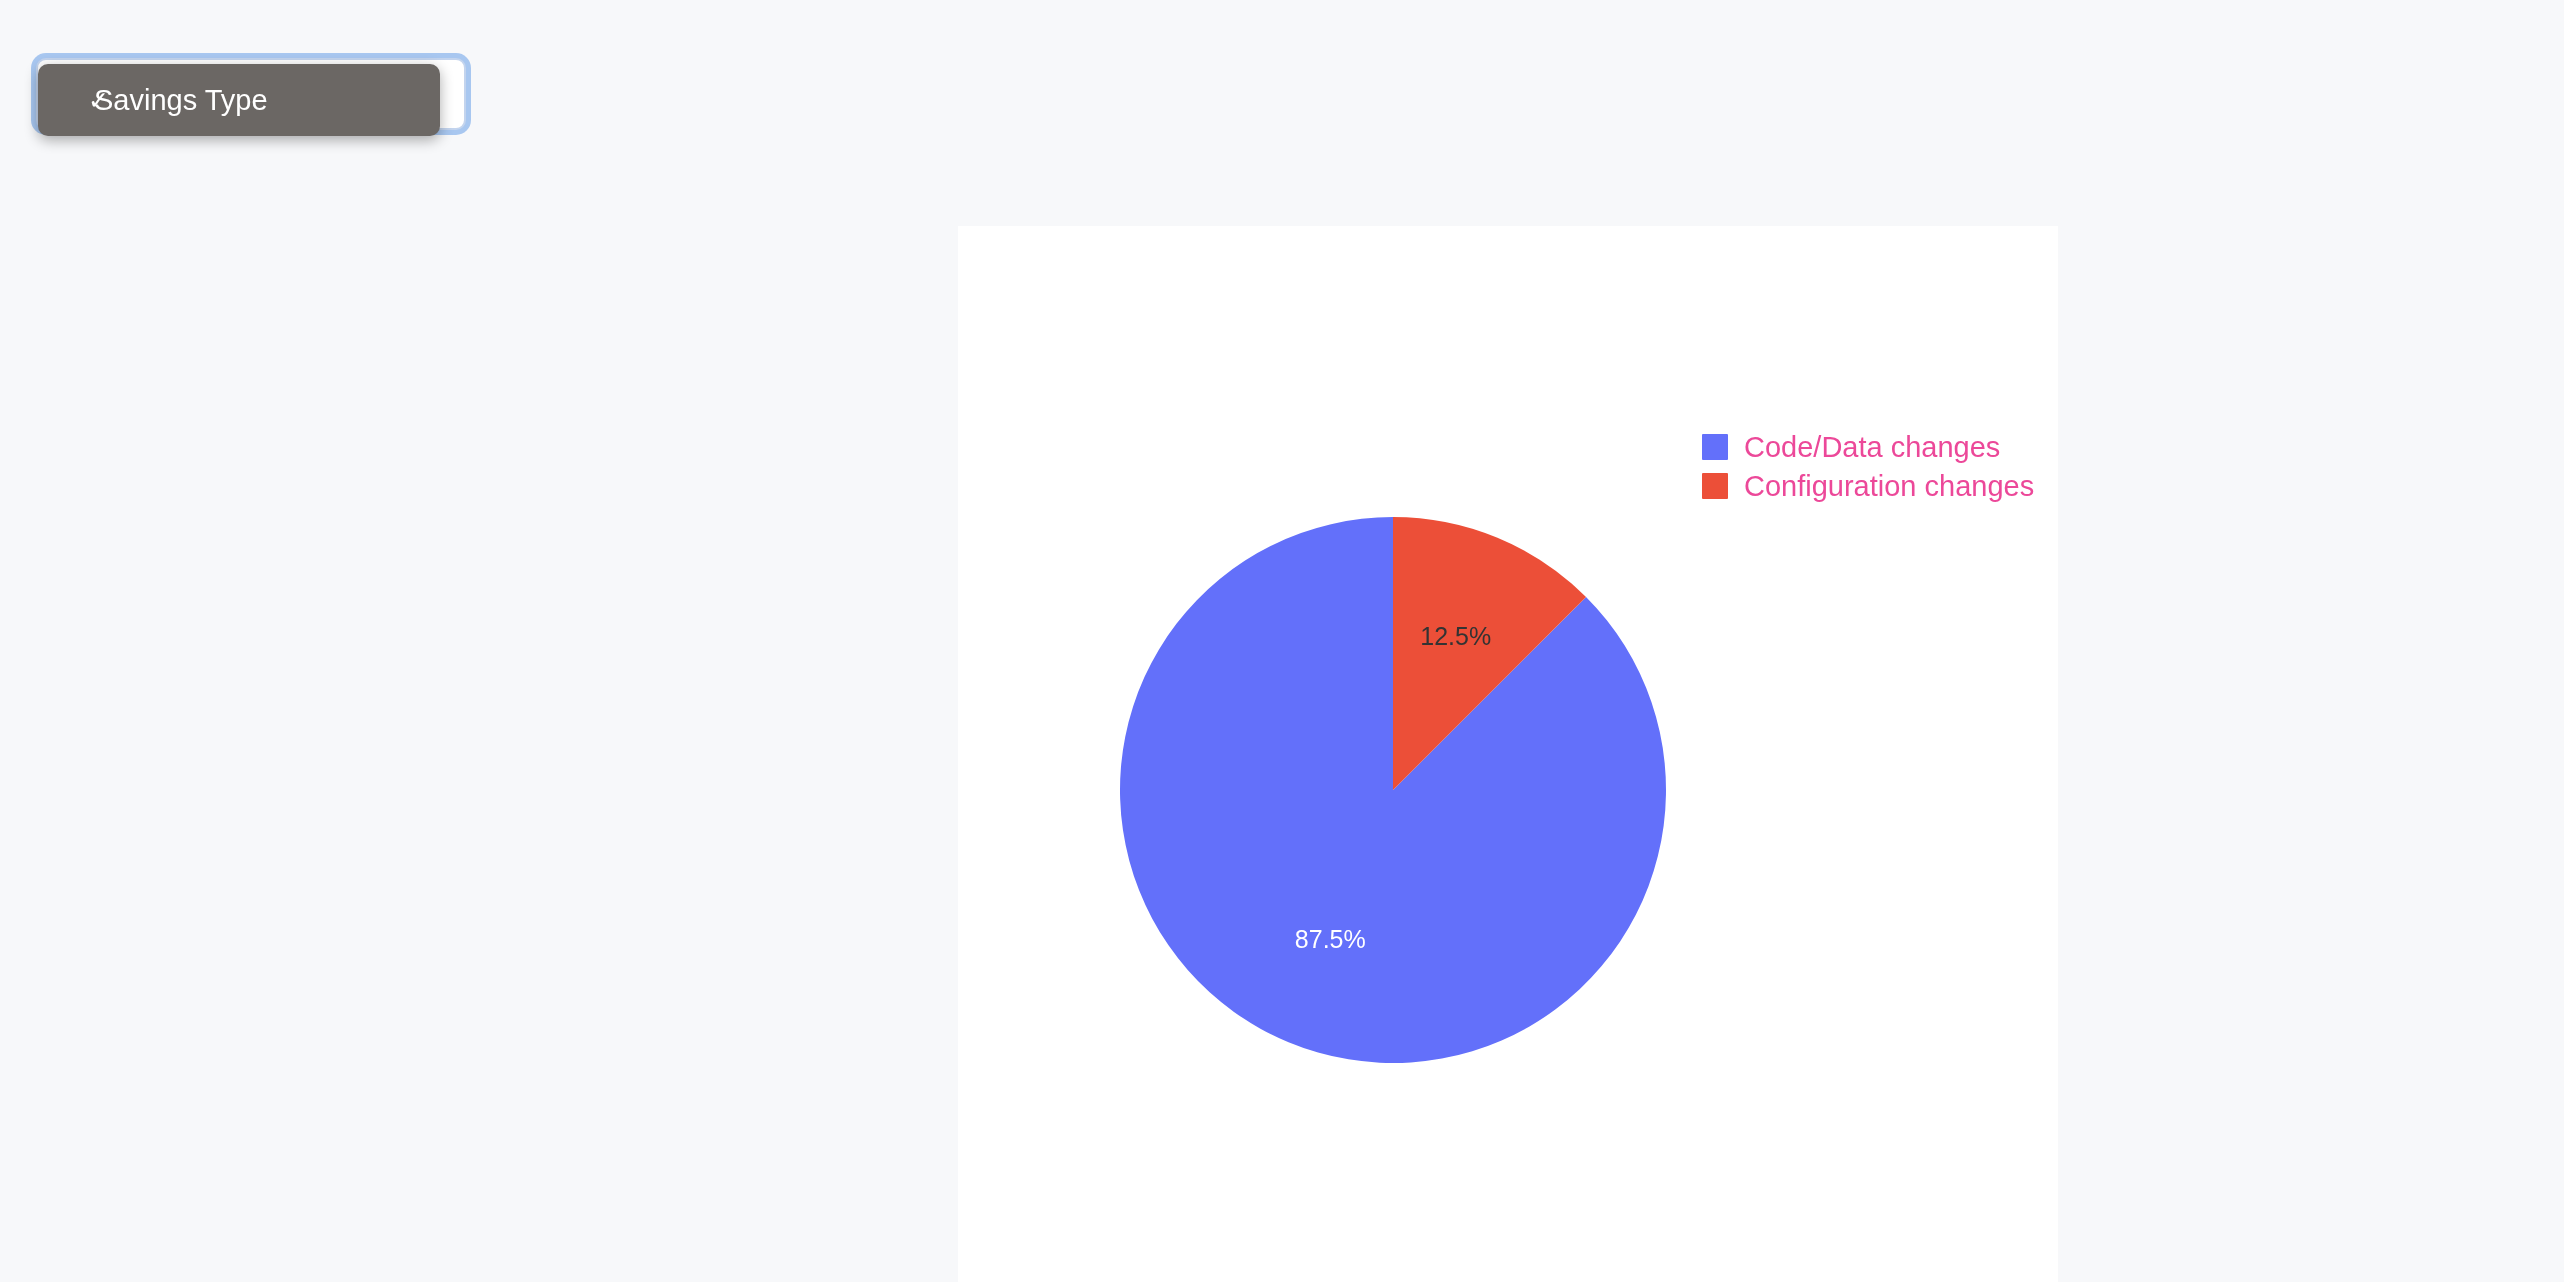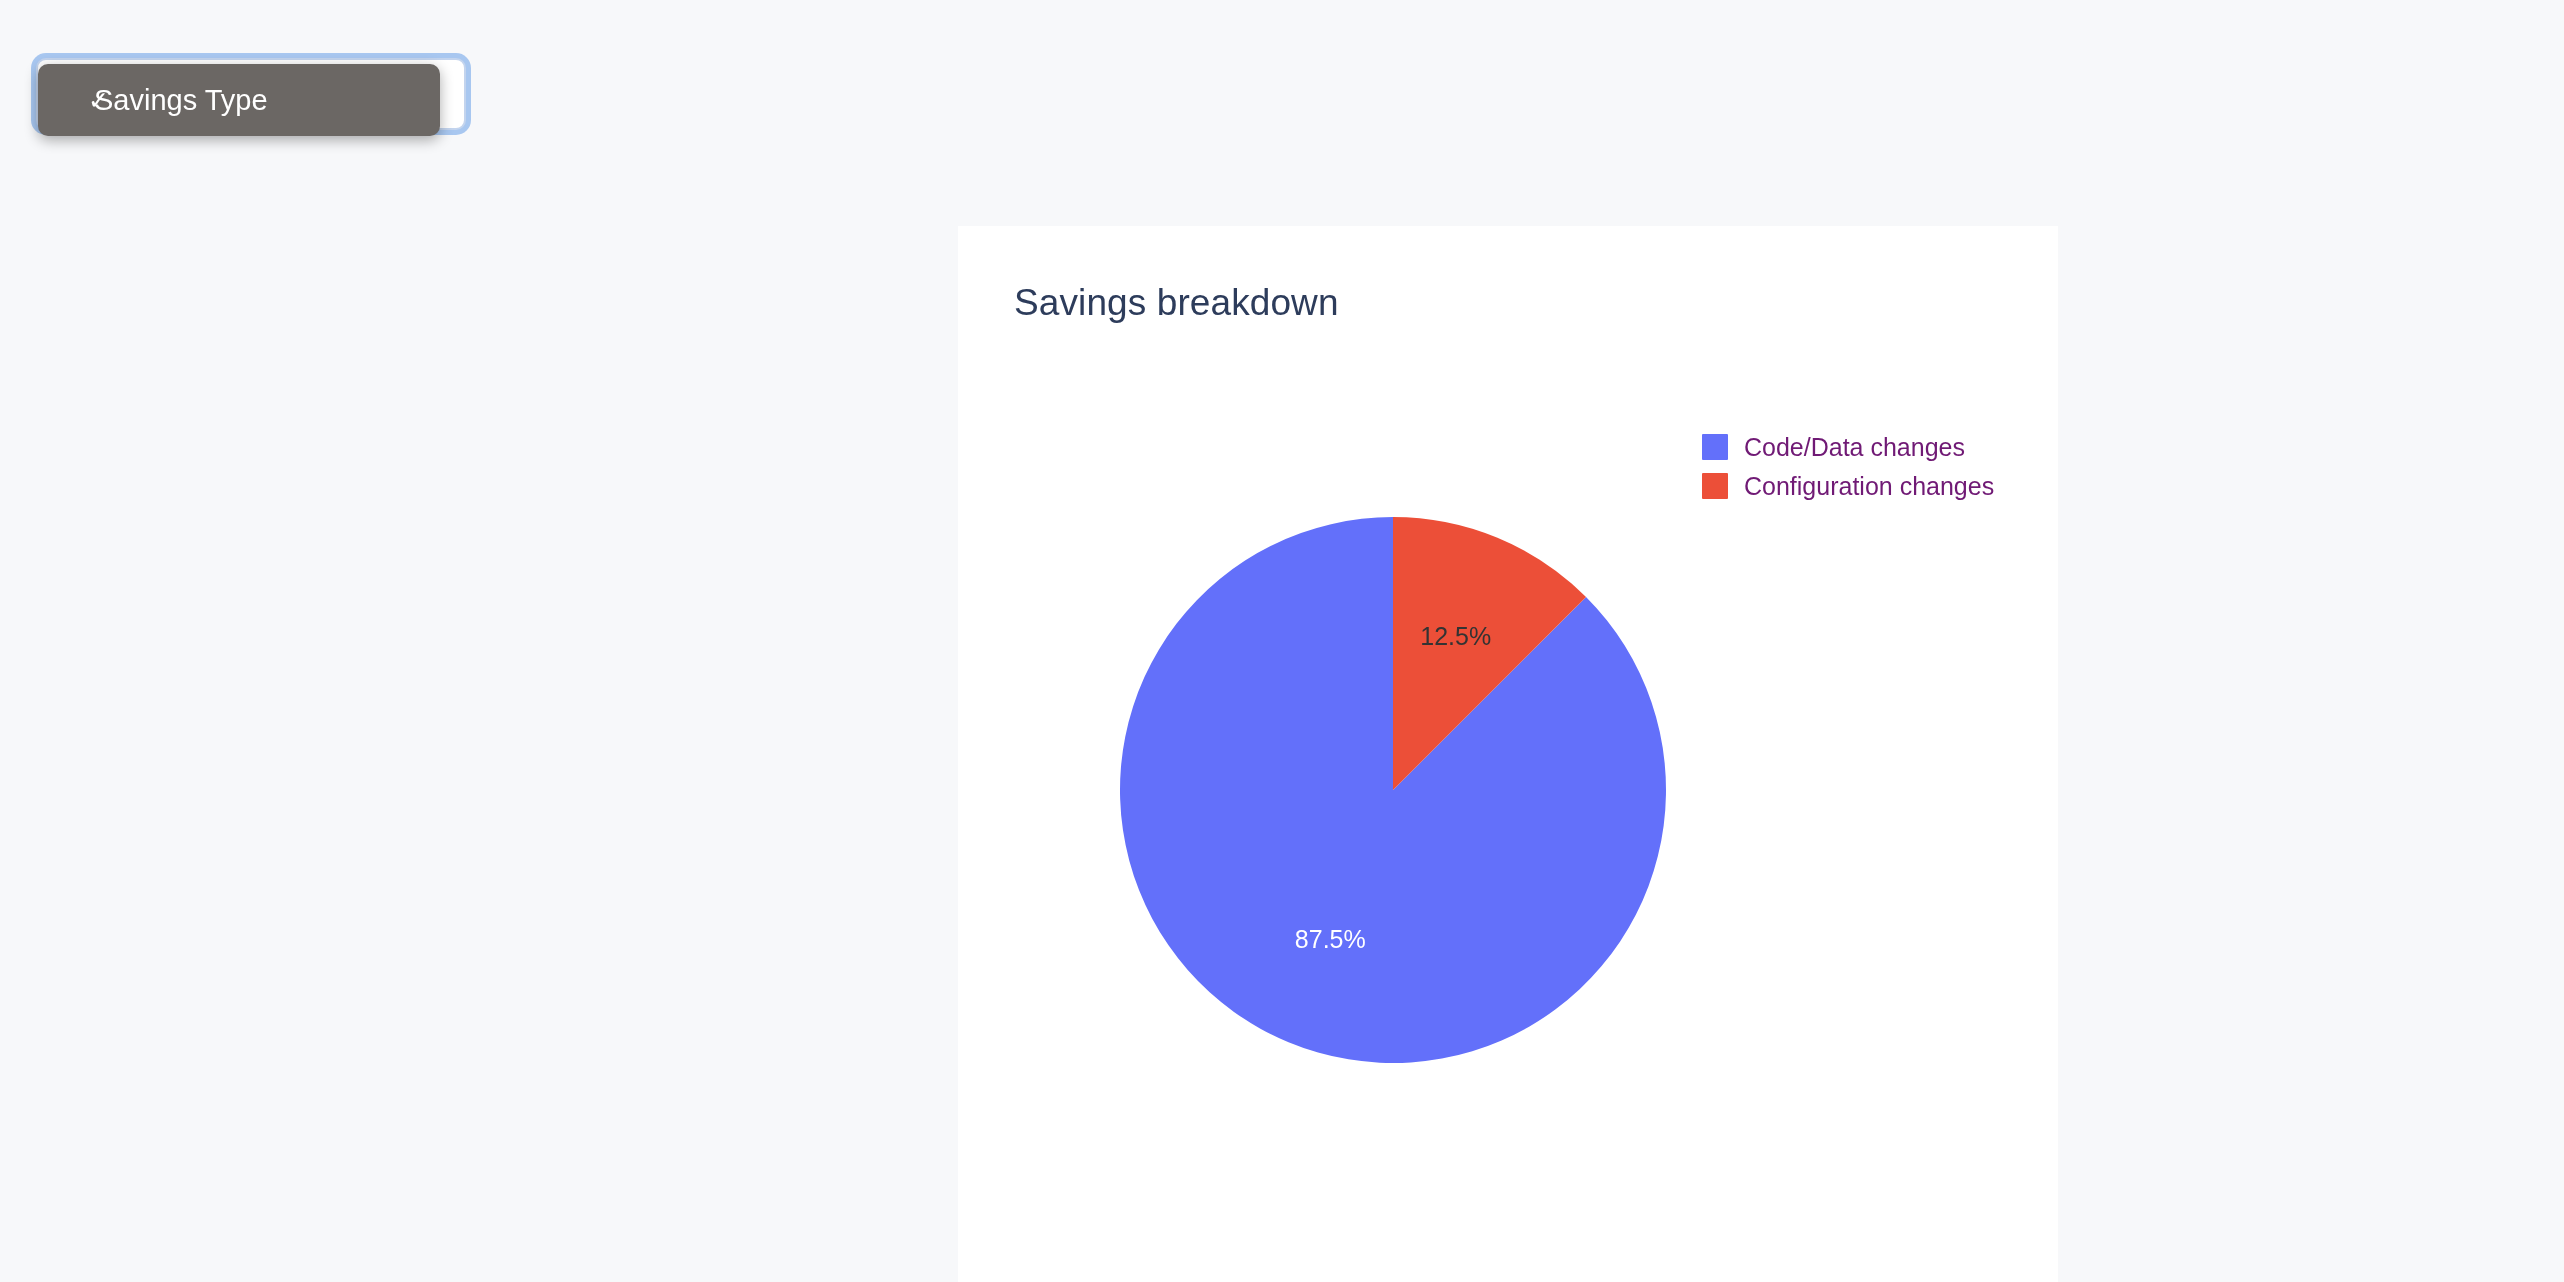--- a/index.html
+++ b/index.html
@@ -51,22 +51,22 @@
     gap: 16px;
     height: 26px;
   }
   .legend-swatch {
     width: 26px;
     height: 26px;
     flex: 0 0 26px;
     border-radius: 1px;
   }
   .legend-label {
-    font-size: 25px;
-    color: #701a75;
+    font-size: 29px;
+    color: #ec4899;
     white-space: nowrap;
     line-height: 26px;
   }
 
   
   #pie-wrap {
     position: absolute;
     left: 162px;
     top: 291px;
     width: 546px;
@@ -138,21 +138,20 @@
   }
   .menu-item-label {
     margin-left: 30px;
   }
 </style>
 </head>
 <body style="background: rgb(247, 248, 250);">
 
 <div id="chart-card" style="background: rgb(255, 255, 255);">
 
-  <div id="chart-title" style="color: rgb(45, 60, 91);">Savings breakdown</div>
 
   <div id="chart-legend">
     <div class="legend-row">
       <span class="legend-swatch" id="legend-swatch-0" style="background: rgb(99, 112, 250);"></span>
       <span class="legend-label">Code/Data changes</span>
     </div>
     <div class="legend-row">
       <span class="legend-swatch" id="legend-swatch-1" style="background: rgb(236, 79, 56);"></span>
       <span class="legend-label">Configuration changes</span>
     </div>

